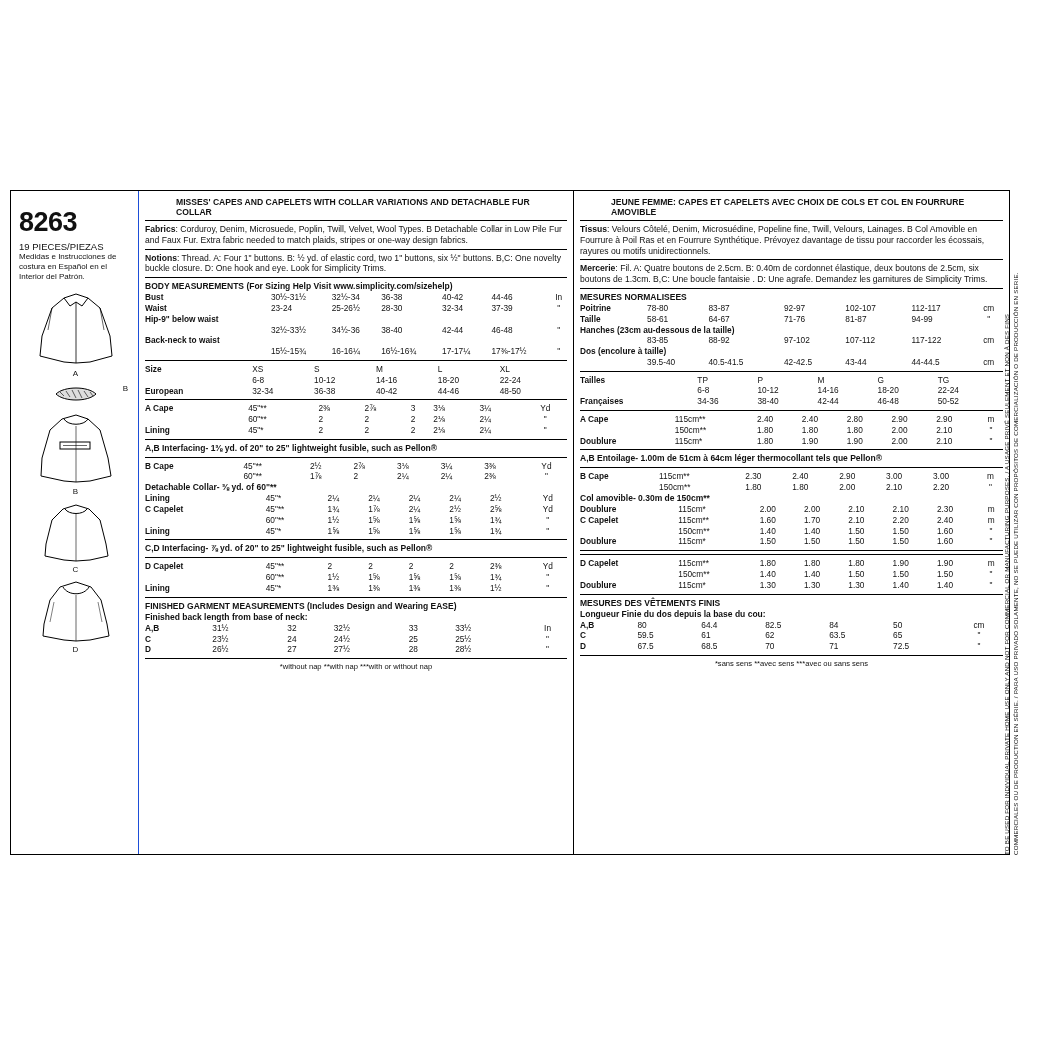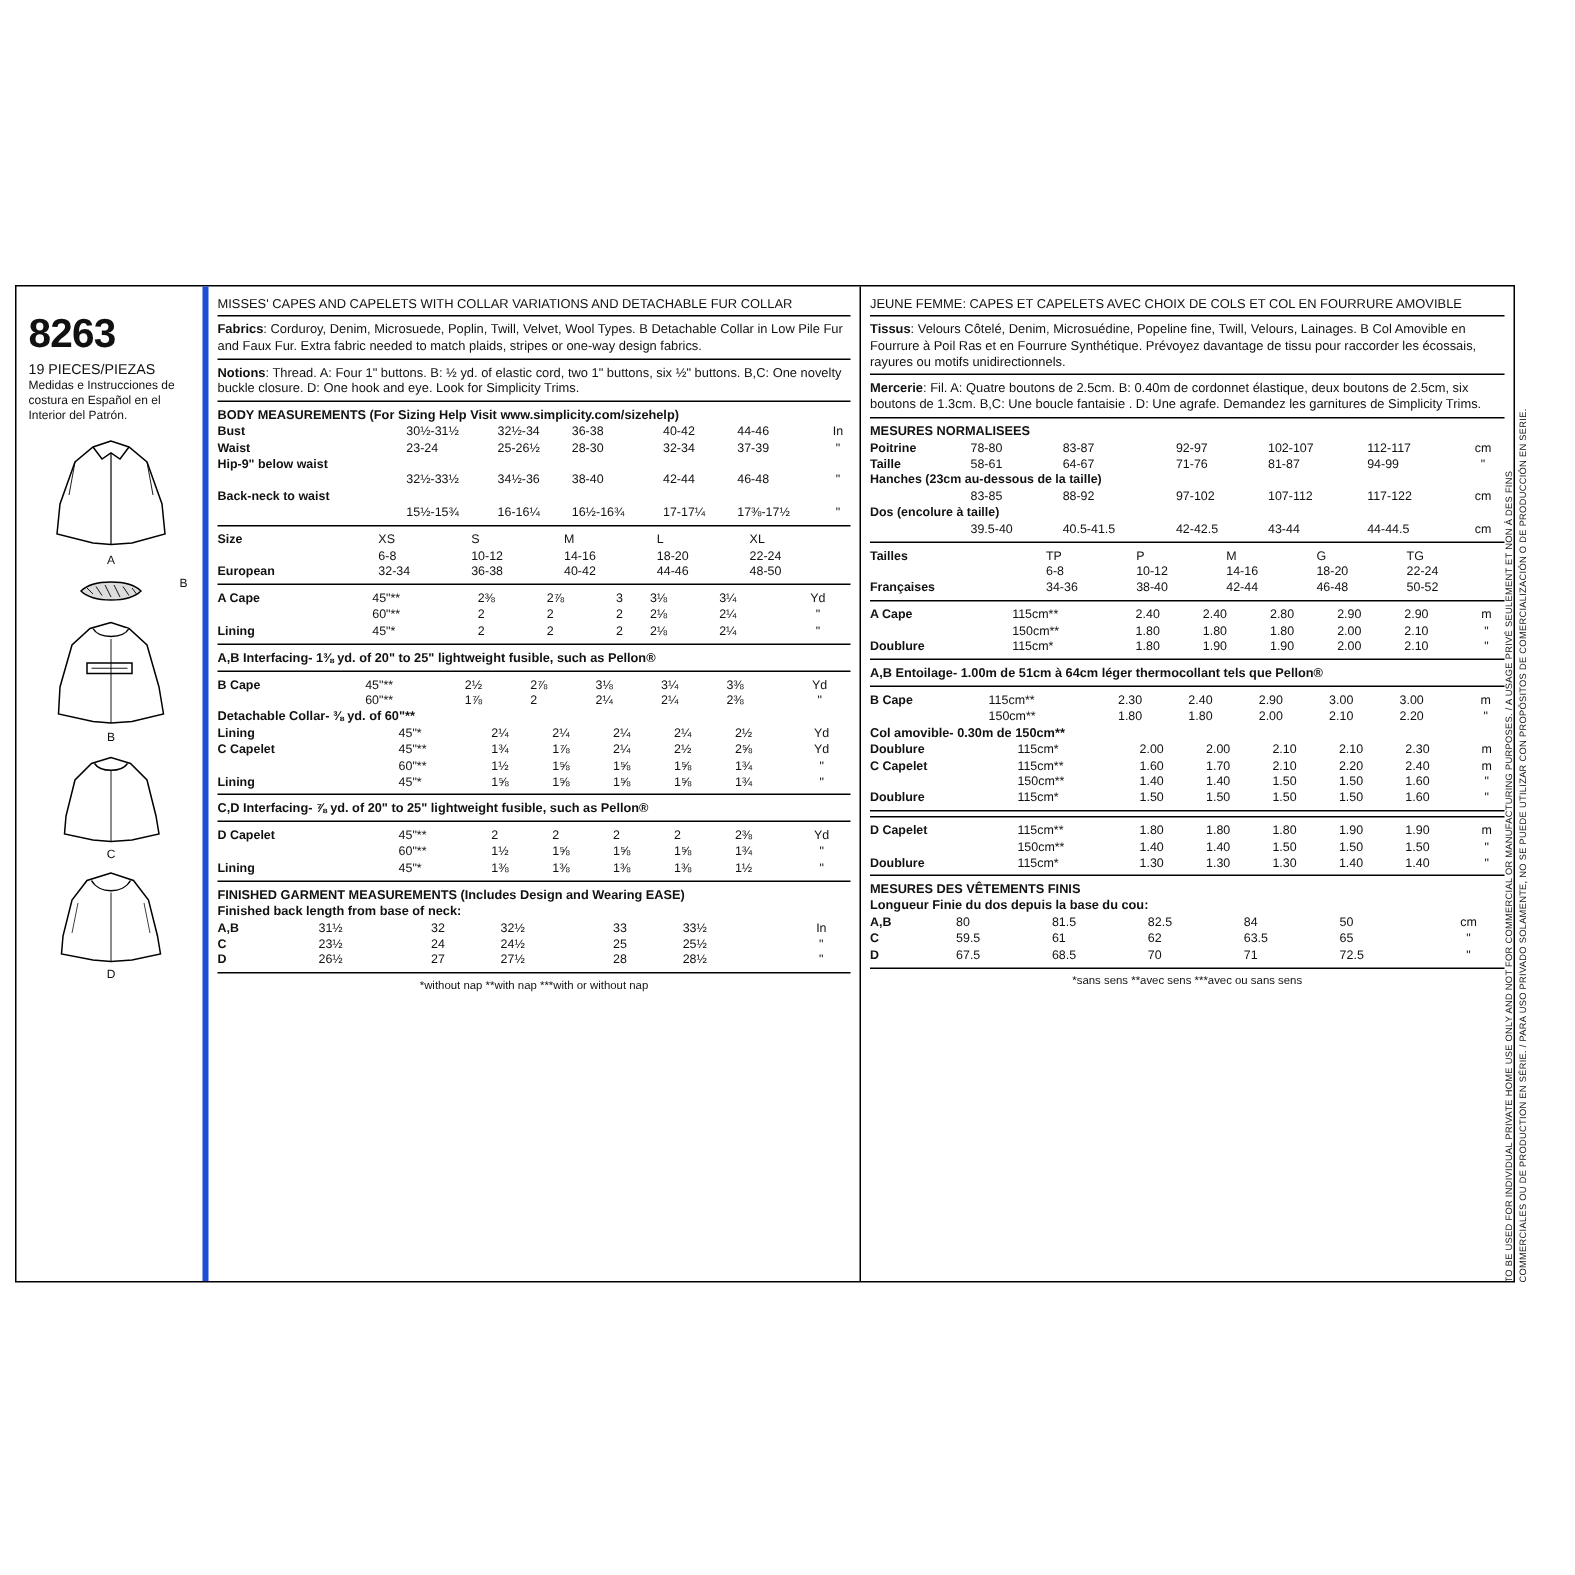--- a/index.html
+++ b/index.html
@@ -1,37 +1,37 @@
 <!DOCTYPE html>
 <html><head>
 <meta charset="utf-8">
 <style>
   html,body{margin:0;padding:0;background:#ffffff;}
   body{width:1050px;height:1050px;font-family:"Liberation Sans",sans-serif;color:#111;}
   .page{position:relative;width:1050px;height:1050px;}
   .sheet{position:absolute;left:10px;top:190px;width:1000px;height:665px;border:1px solid #000;border-left:1px solid #000;border-right:1px solid #000;box-sizing:border-box;display:flex;}
 
   
-  .leftcol{width:128px;border-right:4px solid #1d4ed8;box-sizing:border-box;padding:8px 6px 4px 8px;position:relative;}
+  .leftcol{width:128px;border-right:1px solid #1d4ed8;box-sizing:border-box;padding:8px 6px 4px 8px;position:relative;}
   .pattern-no{font-size:27px;font-weight:bold;letter-spacing:-0.5px;line-height:1;margin-top:10px;}
   .pieces{font-size:9.5px;margin-top:5px;}
   .spanish{font-size:8px;line-height:1.25;}
 
   .figures{margin-top:8px;}
   .fig{position:relative;margin-bottom:4px;text-align:center;}
   .fig svg{display:block;margin:0 auto;}
   .figlabel{font-size:8px;text-align:center;margin-top:1px;}
   .figlabel-b{font-size:8px;position:absolute;right:4px;top:2px;}
 
   
   .content{flex:1;display:flex;}
   .colpane{box-sizing:border-box;padding:6px 6px 4px 6px;}
   .pane-en{width:50%;border-right:1px solid #000;}
   .pane-fr{width:50%;}
-  .hdr{font-size:8.6px;font-weight:normal;line-height:1.18;text-transform:uppercase;margin-bottom:3px;}
+  .hdr{font-size:8.6px;font-weight:bold;line-height:1.18;text-transform:uppercase;margin-bottom:3px;margin-left:31px;}
   .para{font-size:8.6px;line-height:1.25;margin-bottom:2px;}
   .para b{font-weight:bold;}
   .rule{border-top:1px solid #000;margin:3px 0 3px 0;}
 
   table.t{width:100%;border-collapse:collapse;font-size:8.3px;}
   table.t td{padding:0px 2px 0px 0;vertical-align:top;line-height:1.3;white-space:nowrap;}
   .lbl{font-weight:bold;}
   .secthead{font-weight:bold;font-size:8.5px;line-height:1.3;}
   .unit{text-align:center;}
   .note{font-size:7.6px;margin-top:3px;text-align:center;}
@@ -627,21 +627,21 @@
         </table>
         <div class="rule"></div>
 
         <div class="secthead">MESURES DES VÊTEMENTS FINIS</div>
         <div class="secthead">Longueur Finie du dos depuis la base du cou:</div>
         <table class="t">
           <tbody>
             <tr>
                 <td class="lbl">A,B</td>
                 <td>80</td>
-                <td>81.5</td>
+                <td>64.4</td>
                 <td>82.5</td>
                 <td>84</td>
                 <td>50</td>
                 <td class="unit">cm</td>
               </tr>
             <tr>
                 <td class="lbl">C</td>
                 <td>59.5</td>
                 <td>61</td>
                 <td>62</td>

